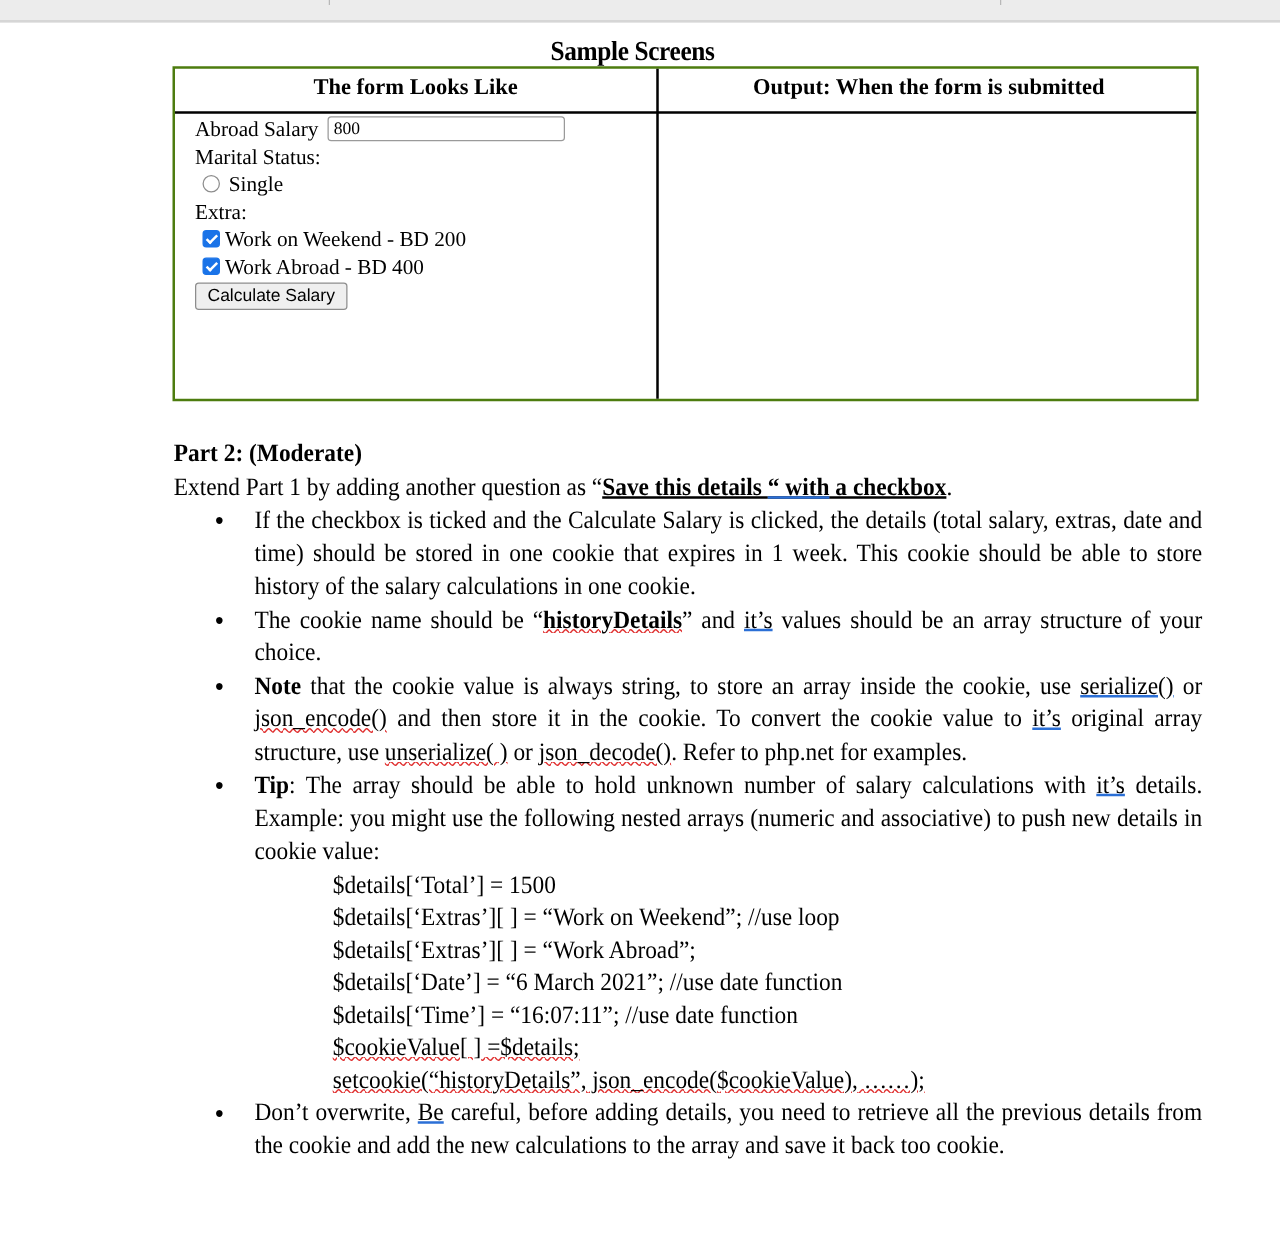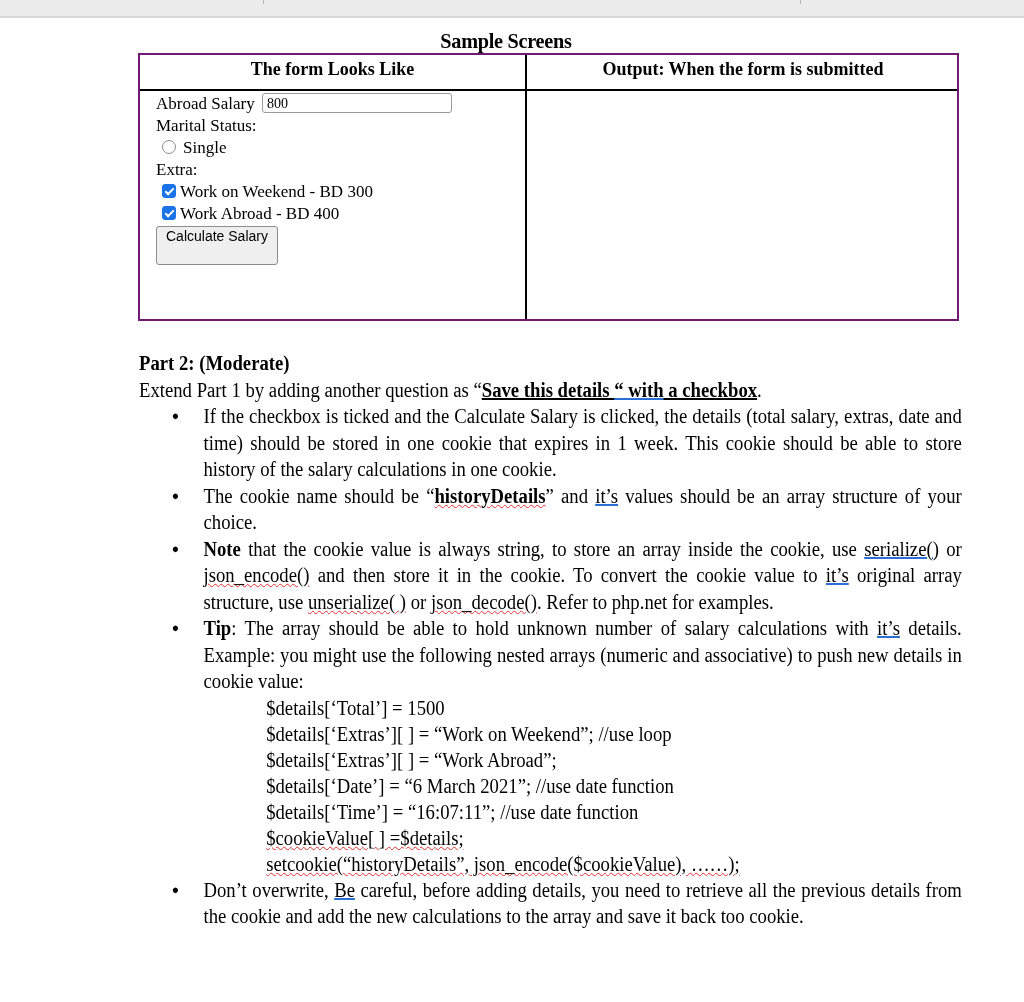--- a/index.html
+++ b/index.html
@@ -13,21 +13,21 @@
     background: #ececec; border-bottom: 2px solid #d6d6d6;
   }
   .topbar .sep { position: absolute; top: 0; width: 1px; height: 4px; background: #b8b8b8; }
   .doc-title {
     position: absolute; left: 0; width: 1100px; top: 28px; text-align: center;
     font-weight: bold; font-size: 22px; letter-spacing: -0.3px;
     transform: scaleX(0.92); transform-origin: 0 0;
   }
   .sample-table {
     position: absolute; left: 138px; top: 53px; width: 821px; height: 268px;
-    border: 2px solid #701a75; box-sizing: border-box;
+    border: 2px solid #4d7c0f; box-sizing: border-box;
   }
   .sample-table .vline { position: absolute; left: 385px; top: 0; bottom: 0; width: 2px; background:#000; }
   .sample-table .hline { position: absolute; left: 0; right: 0; top: 34px; height: 2px; background:#000; }
   .th {
     position: absolute; top: 4px; font-weight: bold; font-size: 18px; text-align: center;
   }
   .th.left { left: 0; width: 385px; }
   .th.right { left: 387px; width: 432px; }
   .form { position: absolute; left: 16px; top: 38px; font-size: 17px; line-height: 22px; }
   .form .row { height: 22px; white-space: nowrap; }
@@ -52,21 +52,21 @@
     display: inline-block; width: 14px; height: 14px; border-radius: 3px;
     border: 1px solid #8d8d8d; box-sizing: border-box; vertical-align: middle;
     margin-right: 4px; position: relative; top: -2px; background: #fff;
   }
   .chk.on { background: #1a73e8; border-color: #1a73e8; }
   .chk.on::after {
     content: ""; position: absolute; left: 4px; top: 1px; width: 3px; height: 7px;
     border: solid #fff; border-width: 0 2px 2px 0; transform: rotate(45deg);
   }
   .calc-btn {
-    display: inline-block; margin-top: 1px; height: 39px; padding: 0 9px;
+    display: inline-block; margin-top: 1px; height: 22px; padding: 0 9px;
     border: 1px solid #8d8d8d; border-radius: 3px; background: #efefef;
     font-family: "Liberation Sans", sans-serif; font-size: 14px; line-height: 19px;
     box-sizing: border-box; cursor: pointer;
   }
   .body-text {
     position: absolute; left: 139px; top: 350px; width: 824px;
     font-size: 20px; line-height: 26.5px;
   }
   .condensed { transform: scaleX(0.935); transform-origin: 0 0; width: 880px; }
   .part-title { font-weight: bold; }
@@ -101,21 +101,21 @@
     <div class="row">
       <span>Abroad Salary</span>
       <span class="salary-input">800</span>
     </div>
     <div class="row">Marital Status:</div>
     <div class="row opt">
       <span class="radio"></span><span>Single</span>
     </div>
     <div class="row">Extra:</div>
     <div class="row opt">
-      <span class="chk on"></span><span>Work on Weekend - BD 300</span>
+      <span class="chk on"></span><span>Work on Weekend - BD 200</span>
     </div>
     <div class="row opt">
       <span class="chk on"></span><span>Work Abroad - BD 400</span>
     </div>
     <div class="row">
       <span class="calc-btn">Calculate Salary</span>
     </div>
   </div>
 
   <div style="position:absolute;left:390px;top:40px;width:420px;height:220px;"></div>

